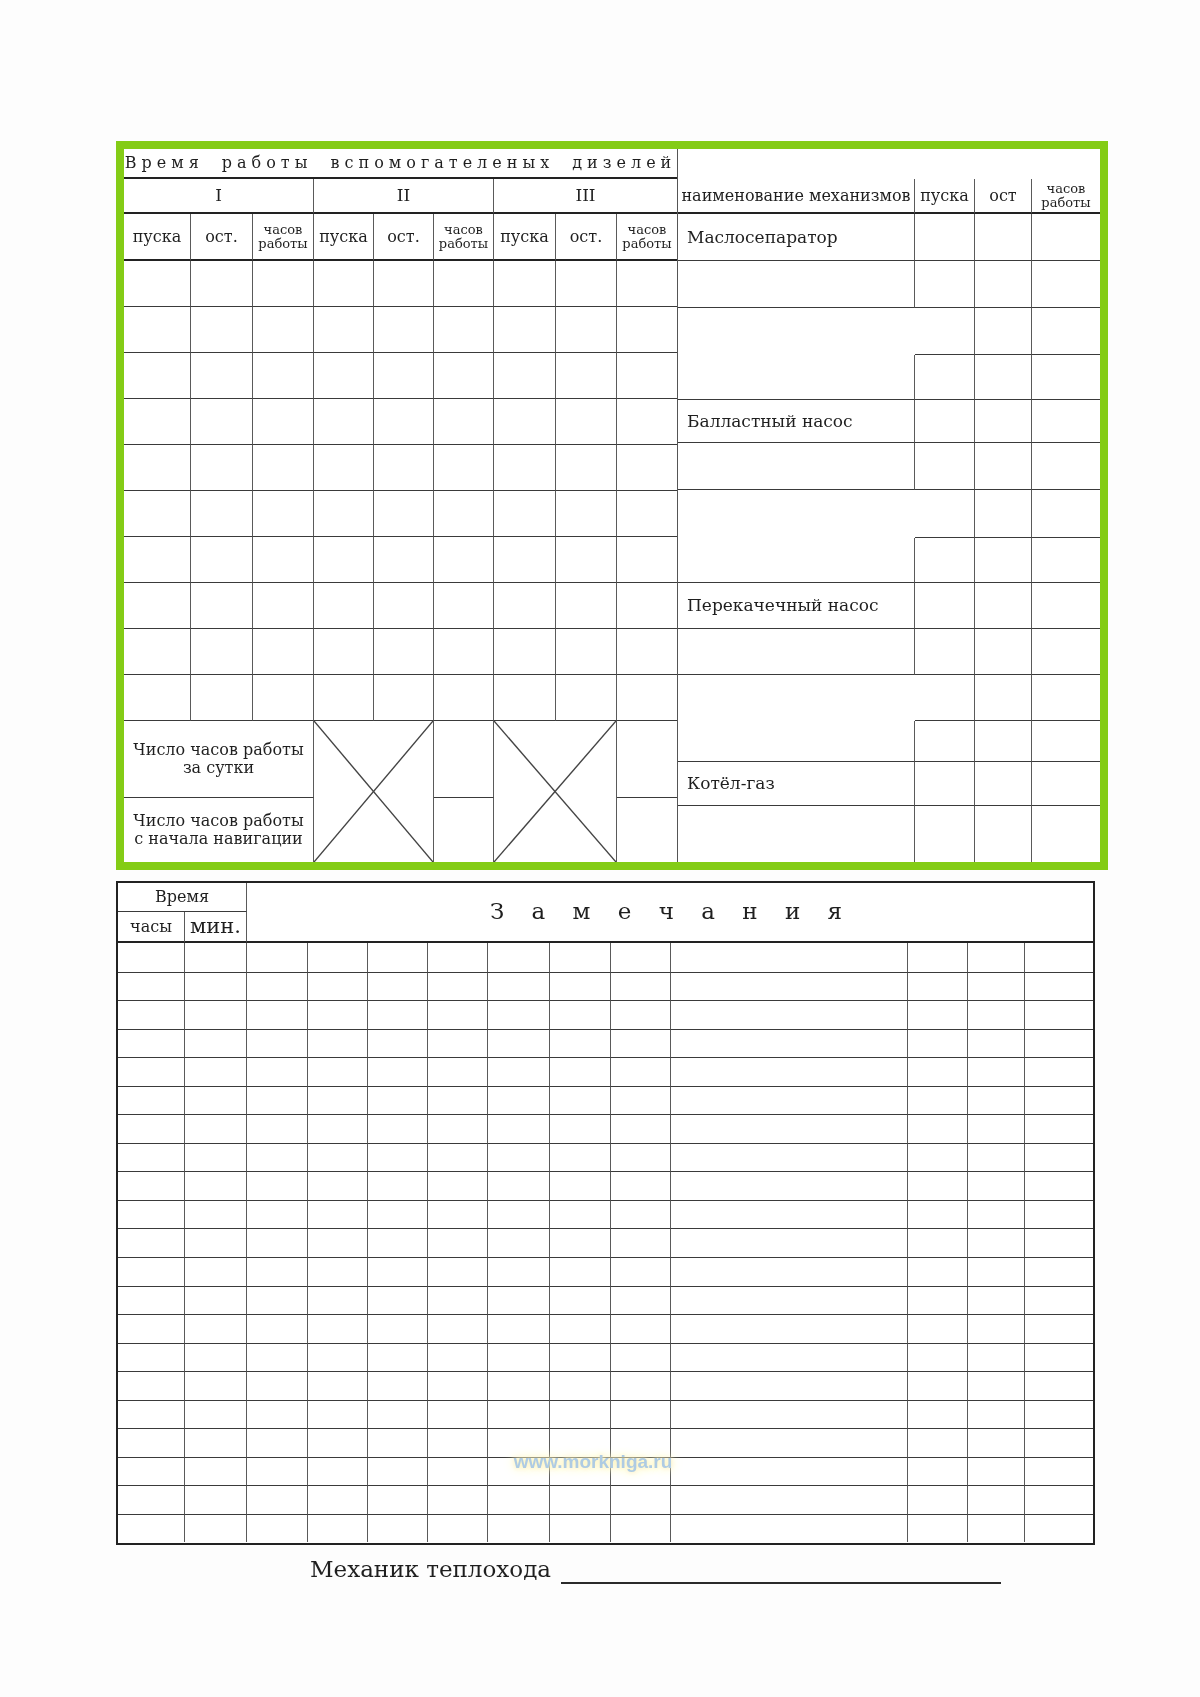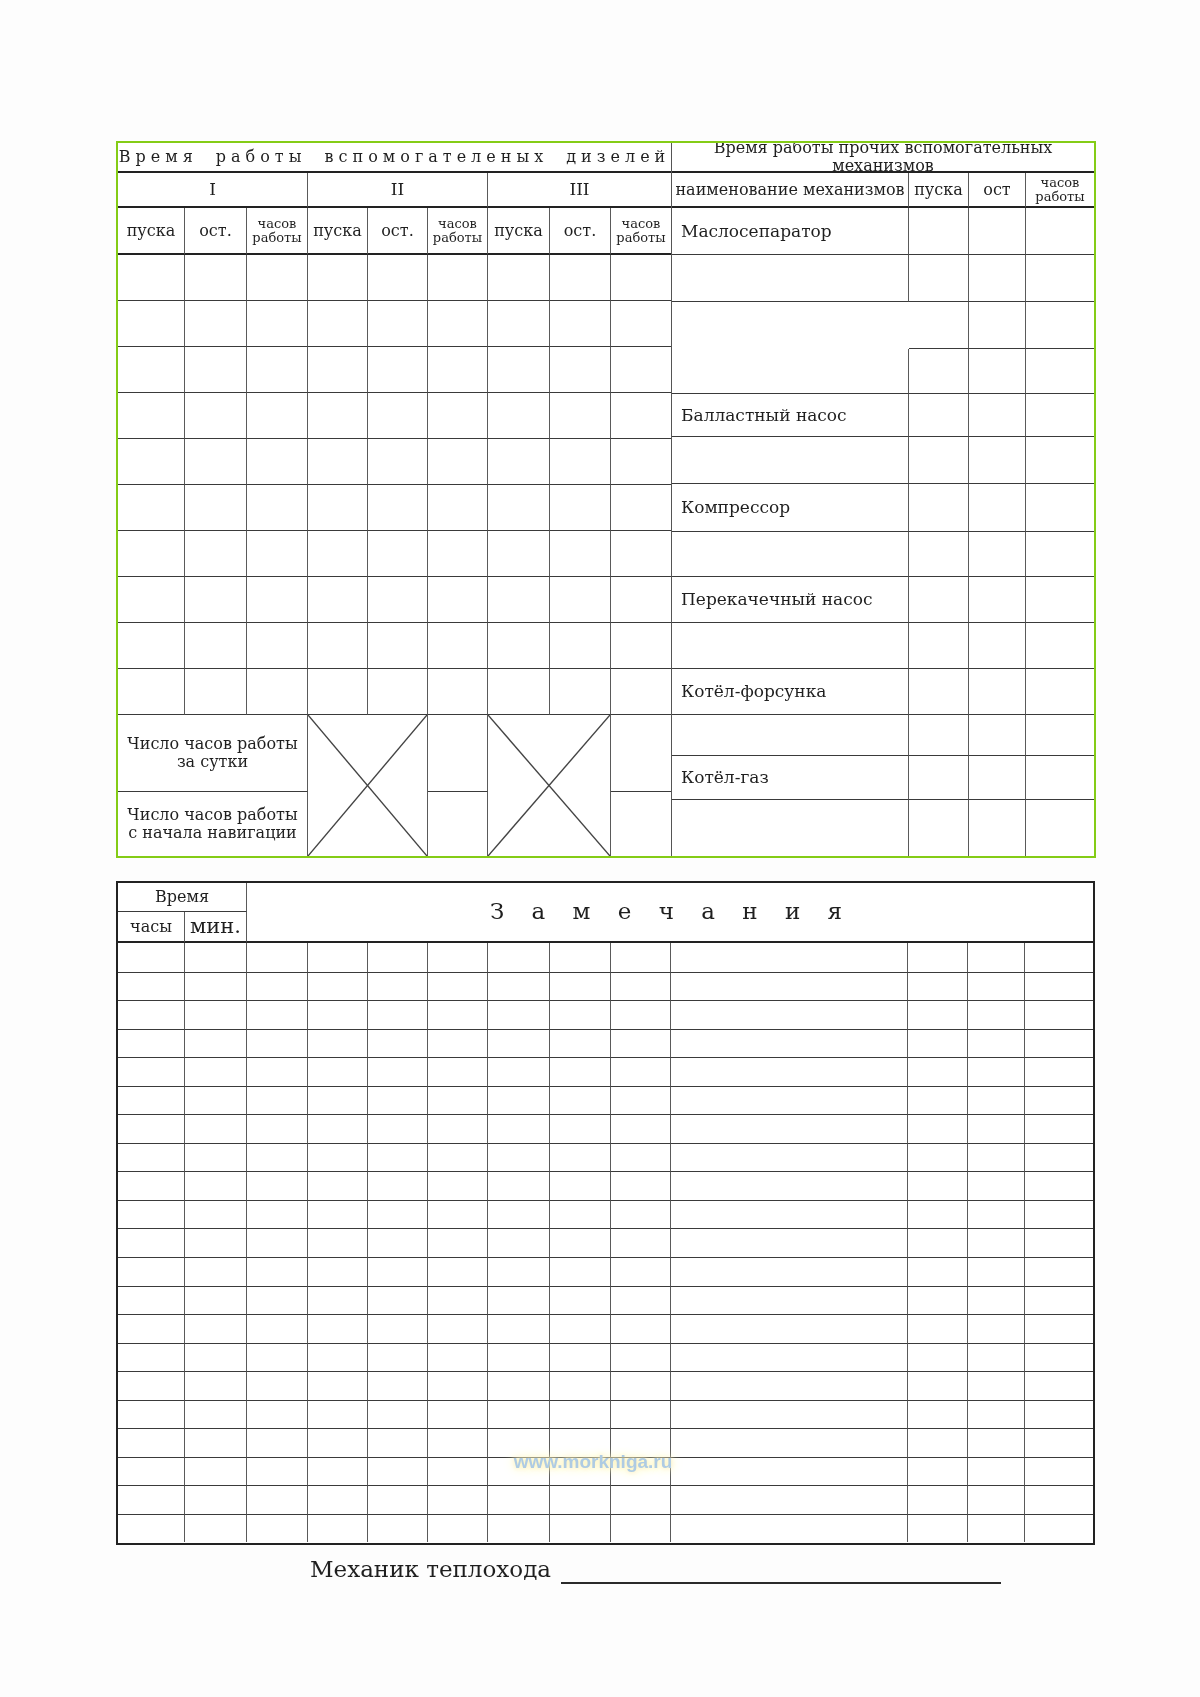--- a/index.html
+++ b/index.html
@@ -9,21 +9,21 @@
     margin:0 auto;overflow:hidden;
   }
   .c{
     display:flex;align-items:center;justify-content:center;text-align:center;
     box-sizing:border-box;overflow:hidden;line-height:1.1;
   }
   .pre{white-space:pre-line;}
   
   .top-table{
     position:absolute;left:116px;top:141px;display:flex;
-    border:2px solid #84cc16;background:#fff;
+    border:8px solid #84cc16;background:#fff;
   }
   .tl-grid{
     display:grid;border-right:1px solid #555;
     grid-template-columns:67px 62px 61px 60px 60px 60px 62px 61px 60px;
     grid-template-rows:30px 35px 47px repeat(10,46px) 77px 64px;
   }
   .tr-grid{
     display:grid;
     grid-template-columns:237px 60px 57px 68px;
     grid-template-rows:30px 35px 47px 47px 47px 45px 43px 47px 48px 45px 46px 46px 46px 41px 44px 56px;
@@ -210,21 +210,20 @@
       </div>
       <div class="c bb" style="grid-column:9;grid-row:14;"></div>
 
       <div class="c sum-label pre br" style="grid-column:1/4;grid-row:15;">Число часов работы
 с начала навигации</div>
       <div class="c br" style="grid-column:6;grid-row:15;"></div>
       <div class="c" style="grid-column:9;grid-row:15;"></div>
     </div>
 
     <div class="tr-grid">
-      <div class="c title-cell bb2" style="grid-column:1/5;grid-row:1;">Время работы прочих вспомогательных механизмов</div>
       <div class="c hdr-cell bb2 br" style="grid-column:1;grid-row:2;">наименование механизмов</div>
       <div class="c hdr-cell bb2 br" style="grid-column:2;grid-row:2;">пуска</div>
       <div class="c hdr-cell bb2 br" style="grid-column:3;grid-row:2;">ост</div>
       <div class="c hdr-small pre bb2" style="grid-column:4;grid-row:2;">часов
 работы</div>
 
     <div class="c name-cell br bb" style="grid-area: 3 / 1;">Маслосепаратор</div>
         <div class="c br bb" style="grid-area: 3 / 2;"></div>
         <div class="c br bb" style="grid-area: 3 / 3;"></div>
         <div class="c bb" style="grid-area: 3 / 4;"></div>
@@ -240,37 +239,35 @@
         <div class="c br bb" style="grid-area: 6 / 3;"></div>
         <div class="c bb" style="grid-area: 6 / 4;"></div>
         <div class="c name-cell br bb" style="grid-area: 7 / 1;">Балластный насос</div>
         <div class="c br bb" style="grid-area: 7 / 2;"></div>
         <div class="c br bb" style="grid-area: 7 / 3;"></div>
         <div class="c bb" style="grid-area: 7 / 4;"></div>
         <div class="c name-cell br bb" style="grid-area: 8 / 1;"></div>
         <div class="c br bb" style="grid-area: 8 / 2;"></div>
         <div class="c br bb" style="grid-area: 8 / 3;"></div>
         <div class="c bb" style="grid-area: 8 / 4;"></div>
-        <div class="c name-cell br bb" style="grid-area: 9 / 1;">Компрессор</div>
         <div class="c br bb" style="grid-area: 9 / 2;"></div>
         <div class="c br bb" style="grid-area: 9 / 3;"></div>
         <div class="c bb" style="grid-area: 9 / 4;"></div>
         <div class="c name-cell br bb" style="grid-area: 10 / 1;"></div>
         <div class="c br bb" style="grid-area: 10 / 2;"></div>
         <div class="c br bb" style="grid-area: 10 / 3;"></div>
         <div class="c bb" style="grid-area: 10 / 4;"></div>
         <div class="c name-cell br bb" style="grid-area: 11 / 1;">Перекачечный насос</div>
         <div class="c br bb" style="grid-area: 11 / 2;"></div>
         <div class="c br bb" style="grid-area: 11 / 3;"></div>
         <div class="c bb" style="grid-area: 11 / 4;"></div>
         <div class="c name-cell br bb" style="grid-area: 12 / 1;"></div>
         <div class="c br bb" style="grid-area: 12 / 2;"></div>
         <div class="c br bb" style="grid-area: 12 / 3;"></div>
         <div class="c bb" style="grid-area: 12 / 4;"></div>
-        <div class="c name-cell br bb" style="grid-area: 13 / 1;">Котёл-форсунка</div>
         <div class="c br bb" style="grid-area: 13 / 2;"></div>
         <div class="c br bb" style="grid-area: 13 / 3;"></div>
         <div class="c bb" style="grid-area: 13 / 4;"></div>
         <div class="c name-cell br bb" style="grid-area: 14 / 1;"></div>
         <div class="c br bb" style="grid-area: 14 / 2;"></div>
         <div class="c br bb" style="grid-area: 14 / 3;"></div>
         <div class="c bb" style="grid-area: 14 / 4;"></div>
         <div class="c name-cell br bb" style="grid-area: 15 / 1;">Котёл-газ</div>
         <div class="c br bb" style="grid-area: 15 / 2;"></div>
         <div class="c br bb" style="grid-area: 15 / 3;"></div>

